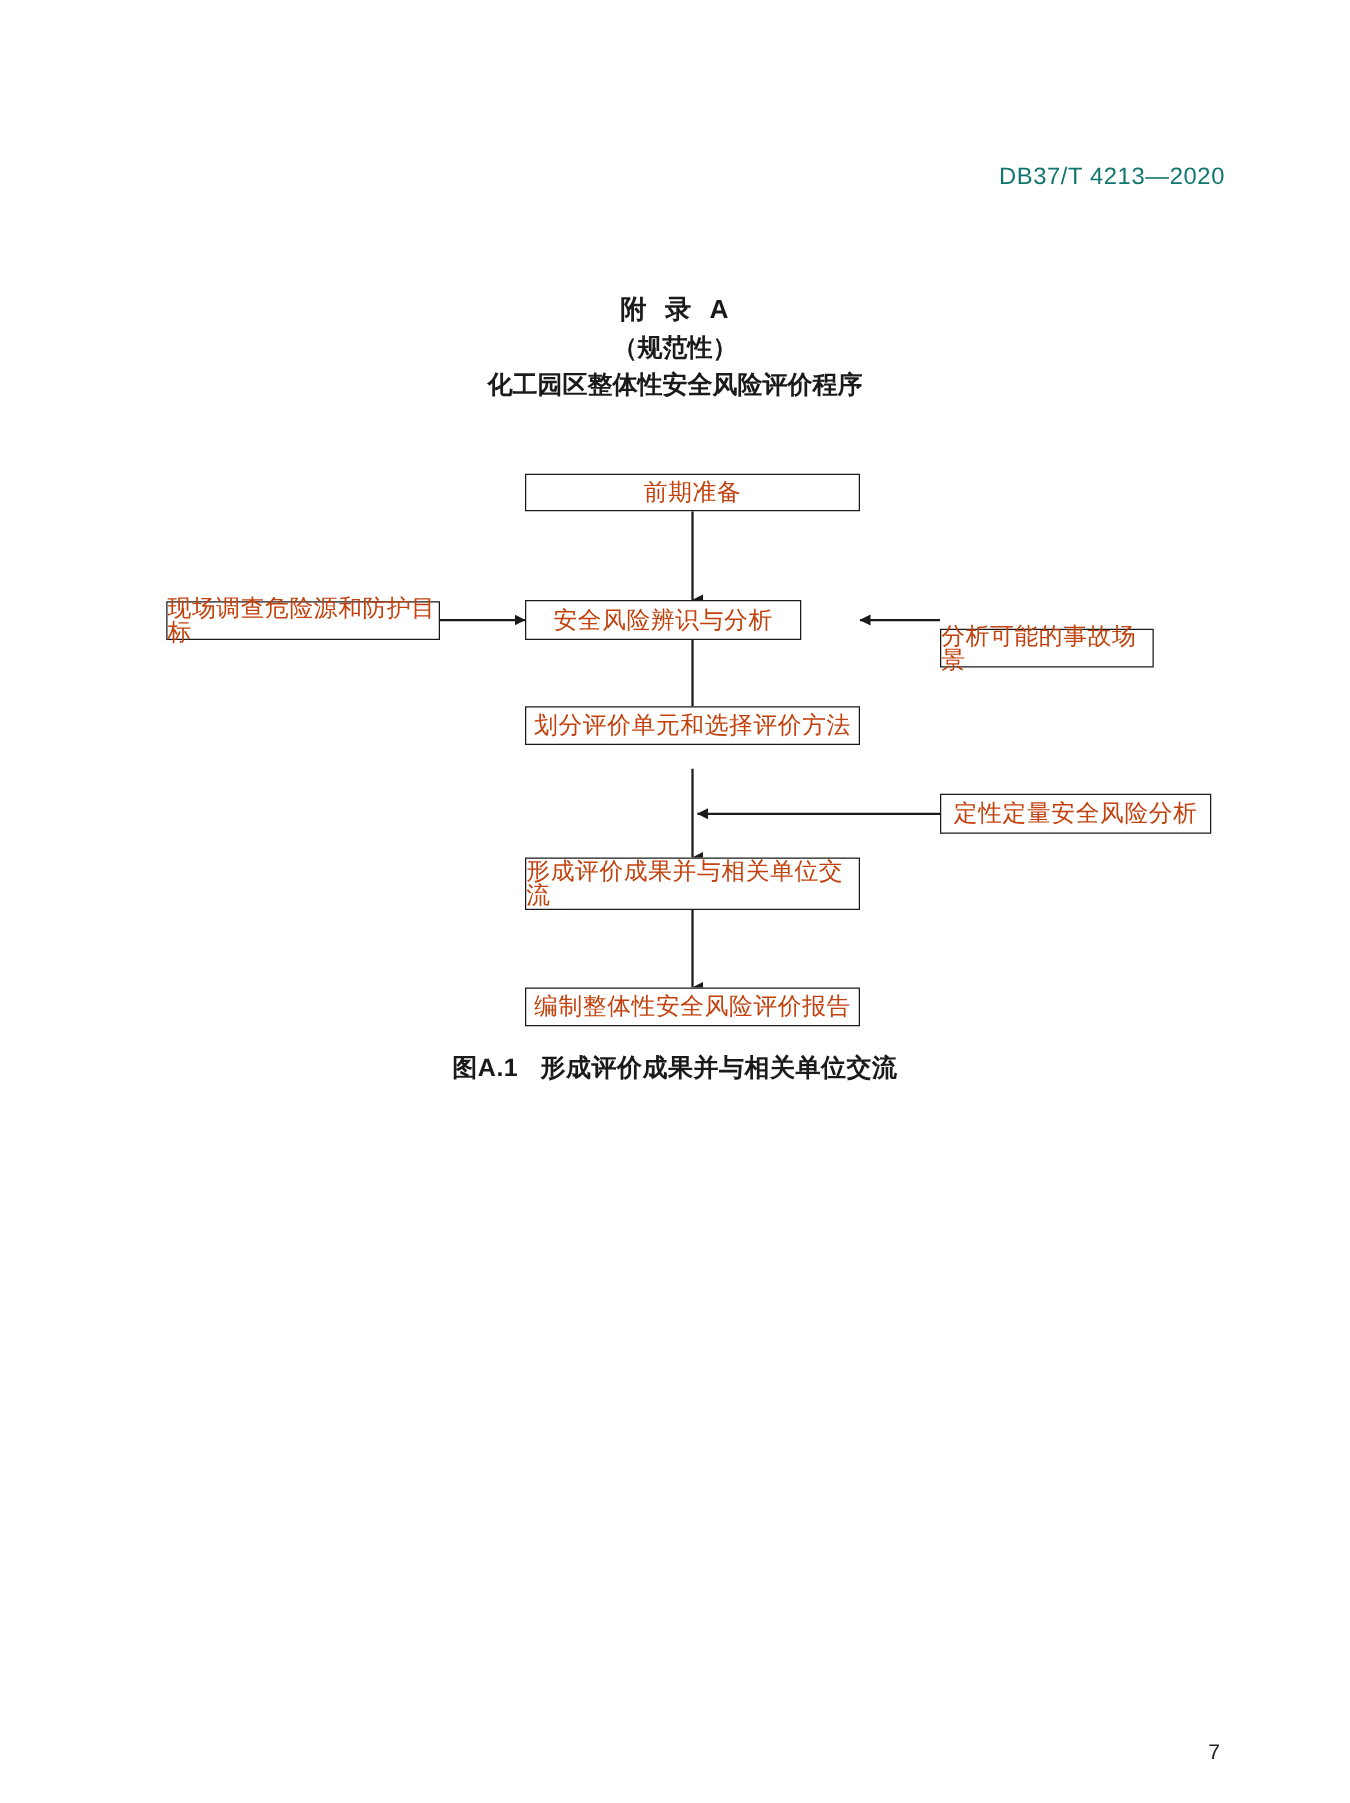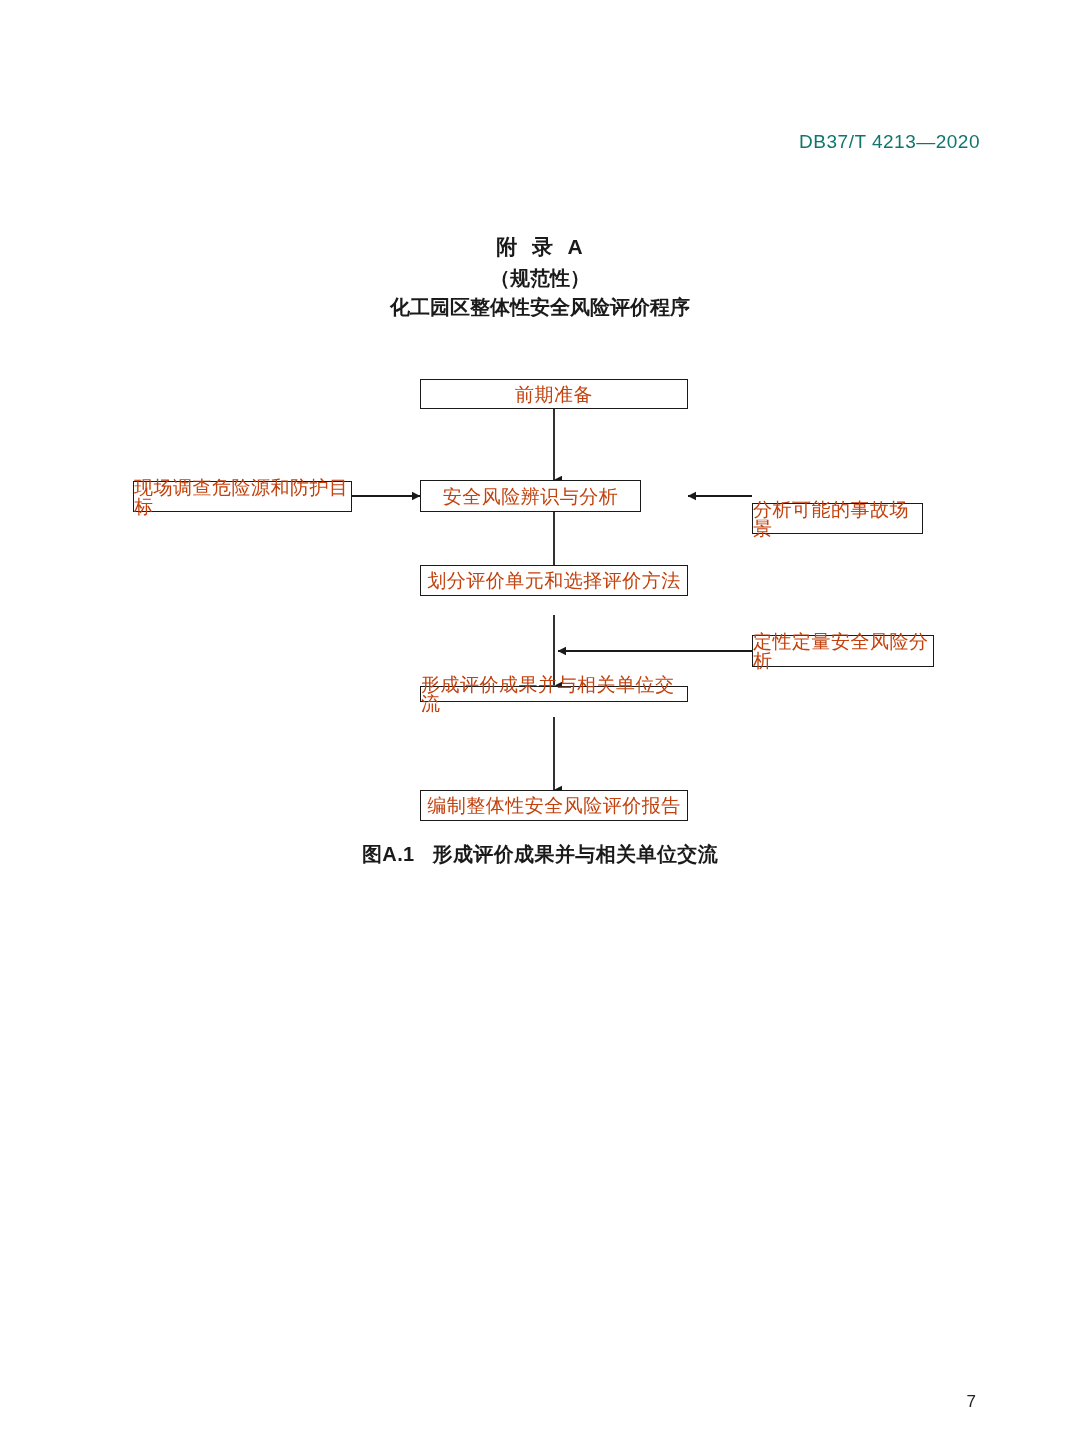--- a/index.html
+++ b/index.html
@@ -98,22 +98,22 @@
     color: #c2410c;
     z-index: 3;
   }
 
   
   #node-prep       { left: 420px; top: 379px; width: 268px; height: 30px; }
   #node-identify   { left: 420px; top: 480px; width: 221px; height: 32px; }
   #node-site       { left: 133px; top: 481px; width: 219px; height: 31px; }
   #node-scenario   { left: 752px; top: 481px; width: 171px; height: 31px; margin-top: 22px; }
   #node-unit       { left: 420px; top: 565px; width: 268px; height: 31px; }
-  #node-quant      { left: 752px; top: 635px; width: 182px; height: 32px; }
-  #node-result     { left: 420px; top: 686px; width: 268px; height: 16px; }
+  #node-quant      { left: 752px; top: 635px; width: 217px; height: 32px; }
+  #node-result     { left: 420px; top: 686px; width: 268px; height: 42px; }
   #node-report     { left: 420px; top: 790px; width: 268px; height: 31px; }
 
   .connectors {
     position: absolute;
     left: 0;
     top: 0;
     width: 1080px;
     height: 880px;
     z-index: 1;
   }

